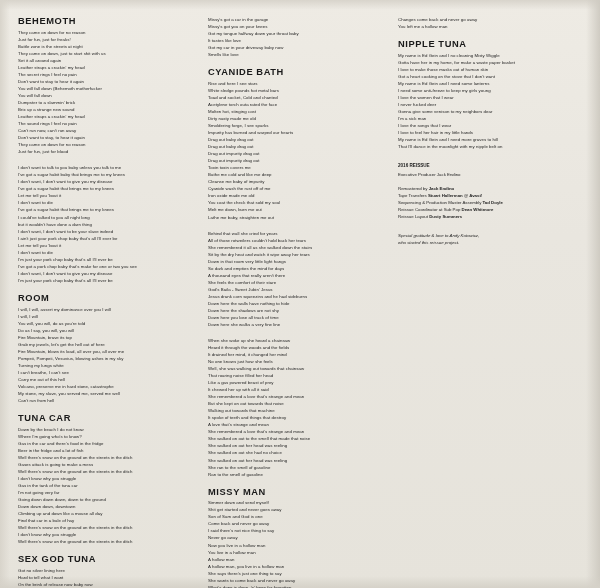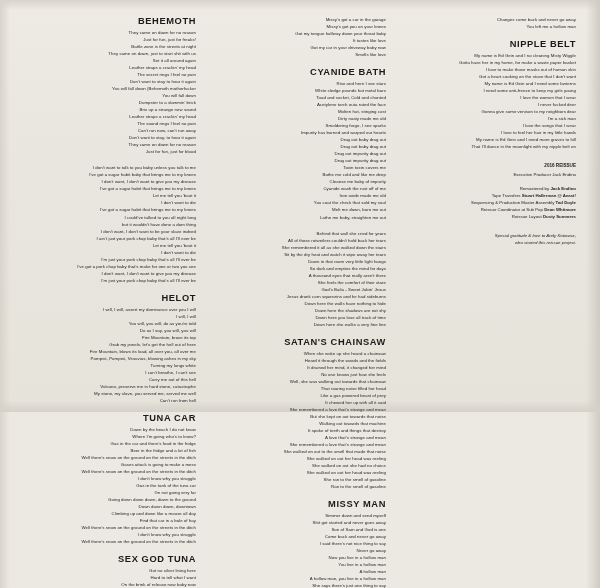--- a/index.html
+++ b/index.html
@@ -6,25 +6,24 @@
   body{
     width:600px;height:588px;
     background:#ece9e2;
     font-family:"Liberation Sans", sans-serif;
     color:#1a1a1a;
     overflow:hidden;
   }
   .sleeve{
     position:absolute;
     left:0;top:0;
-    width:600px;height:412px;
+    width:600px;height:588px;
     background:
       linear-gradient(180deg,#eeebe4 0%,#e9e6df 40%,#e6e3db 100%);
     box-sizing:border-box;
-    text-align:right;
   }
   
   .edge-top{position:absolute;left:0;top:0;width:600px;height:10px;background:linear-gradient(180deg,#d8d4cb,rgba(216,212,203,0));}
   .edge-left{position:absolute;left:0;top:0;width:10px;height:588px;background:linear-gradient(90deg,#d8d4cb,rgba(216,212,203,0));}
   .edge-right{position:absolute;right:0;top:0;width:14px;height:588px;background:linear-gradient(270deg,#cfcbc2,rgba(207,203,194,0));}
   .edge-bottom{position:absolute;left:0;bottom:0;width:600px;height:12px;background:linear-gradient(0deg,#d5d1c8,rgba(213,209,200,0));}
 
   .cols{
     position:absolute;
     left:18px;top:16px;
@@ -119,21 +118,21 @@
 I don't want, I don't want to be your slave indeed
 I ain't just your pork chop baby that's all I'll ever be
 Let me tell you 'bout it
 I don't want to die
 I'm just your pork chop baby that's all I'll ever be
 I've got a pork chop baby that's make for one or two you see
 I don't want, I don't want to give you my disease
 I'm just your pork chop baby that's all I'll ever be</p>
       </div>
       <div class="song">
-        <h2>HELOT</h2>
+        <h2>ROOM</h2>
         <p>I will, I will, assert my dominance over you I will
 I will, I will
 You will, you will, do as you're told
 Do as I say, you will, you will
 Fire Mountain, brave its top
 Grab my jewels, let's get the hell out of here
 Fire Mountain, blows its load, all over you, all over me
 Pompeii, Pompeii, Vesuvius, blowing ashes in my sky
 Turning my lungs white
 I can't breathe, I can't see
@@ -215,21 +214,20 @@
 A thousand eyes that really aren't there
 She feels the comfort of their stare
 God's Baila - Sweet Jubin' Jesus
 Jesus drank corn squeezins and he had sideburns
 Down here the walls have nothing to hide
 Down here the shadows are not shy
 Down here you lose all track of time
 Down here she walks a very fine line</p>
       </div>
       <div class="song">
-        <h2>SATAN'S CHAINSAW</h2>
         <p>When she woke up she heard a chainsaw
 Heard it through the woods and the fields
 It drained her mind, it changed her mind
 No one knows just how she feels
 Well, she was walking out towards that chainsaw
 That roaring noise filled her head
 Like a gas powered beast of prey
 It chewed her up with all it said
 She remembered a love that's strange and mean
 But she kept on out towards that noise
@@ -261,21 +259,21 @@
 What's done is done, 'n' been far forgotten</p>
       </div>
     </div>
 
     <div class="col">
       <div class="song">
         <p>Changes come back and never go away
 You left me a hollow man</p>
       </div>
       <div class="song">
-        <h2>NIPPLE BELT</h2>
+        <h2>NIPPLE TUNA</h2>
         <p>My name is Ed Gein and I no cleaning Misty Wiggle
 Gotta have her in my home, for make a waste paper basket
 I love to make those masks out of human skin
 Got a heart cooking on the stove that I don't want
 My name is Ed Gein and I need some lanterns
 I need some anti-freeze to keep my girls young
 I love the women that I wear
 I never fucked deer
 Gonna give some venison to my neighbors dear
 I'm a sick man

